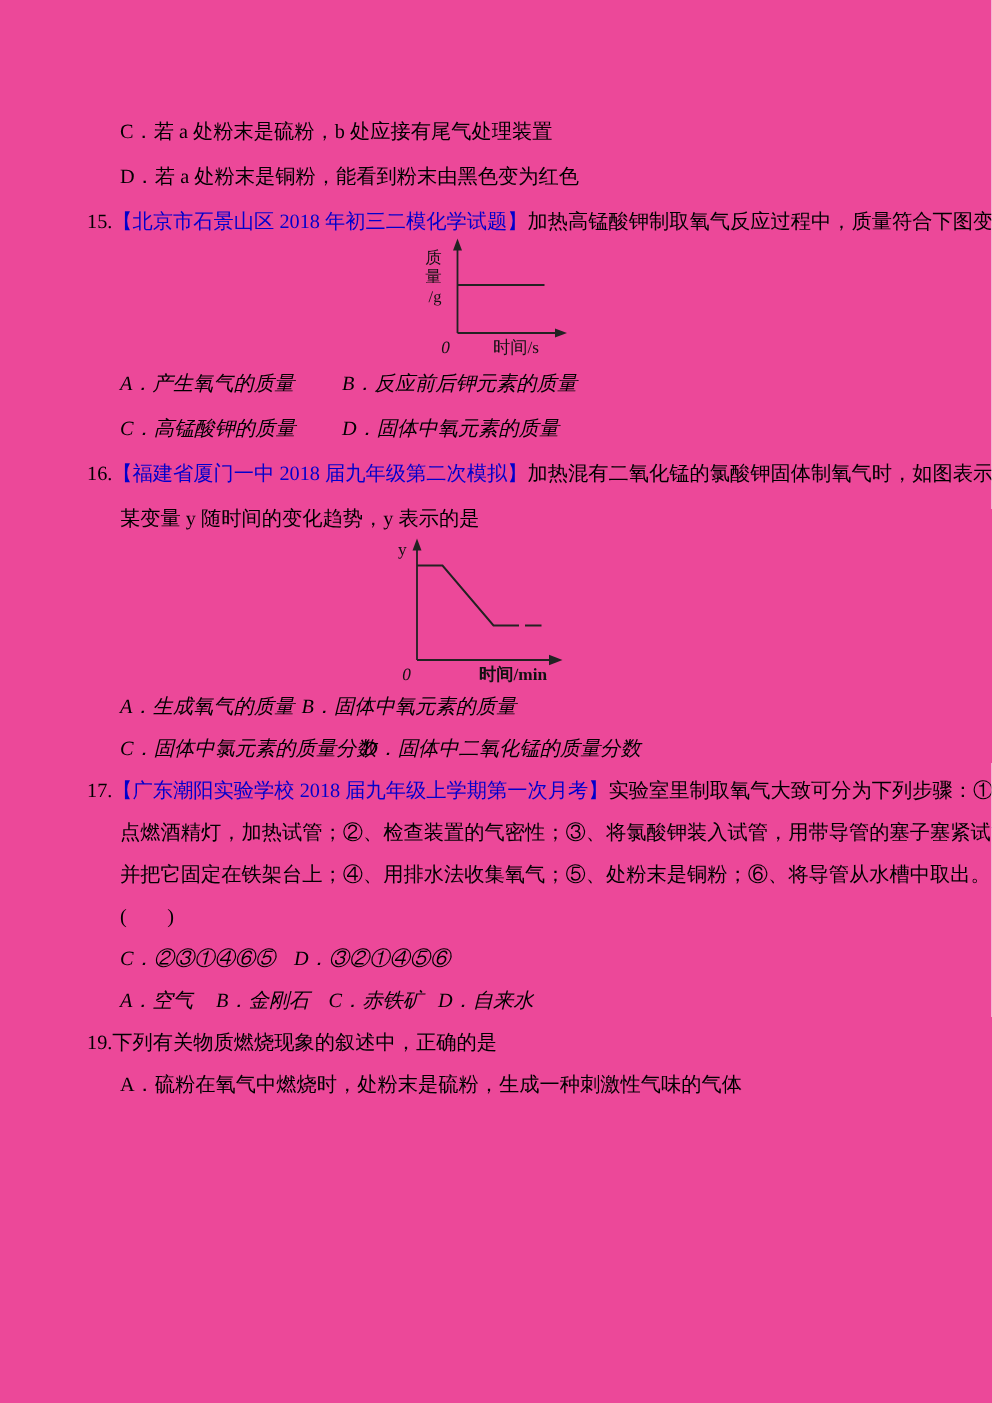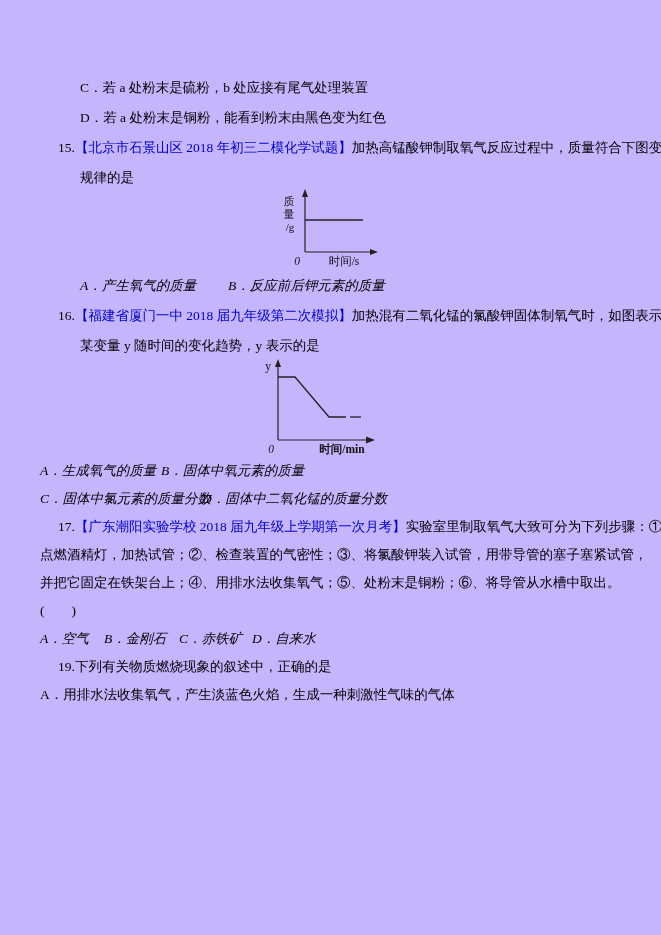--- a/index.html
+++ b/index.html
@@ -1,33 +1,33 @@
 <!DOCTYPE html>
 <html><head>
 <meta charset="utf-8">
 <style>
   html,body{margin:0;padding:0;background:#ffffff;}
   .page{
     position:relative;
     width:661px;height:935px;
-    background:#c4b5fd;
+    background:#ec4899;
     box-sizing:border-box;
     padding-top:78px;
     font-family:"Liberation Serif","DejaVu Serif",serif;
     font-size:13.5px;
     color:#000;
     overflow:hidden;
   }
   .line{
     white-space:pre;
     line-height:19px;
     min-height:19px;
     margin:0 0 11px 80px;
   }
-  .tight{margin-bottom:9px;margin-left:40px;}
+  .tight{margin-bottom:9px;}
   .qline{margin-left:58px;}
   .source{color:#0000cc;}
   .opt{display:inline-block;font-style:italic;}
   .w148{width:148px;}
   .w121{width:121px;}
   .w162{width:162px;}
   .w116{width:116px;}
   .w64{width:64px;}
   .w75{width:75px;}
   .w73{width:73px;}
@@ -44,38 +44,38 @@
 </style>
 </head>
 <body>
 
 <div class="page">
 
   <div class="line">C．若 a 处粉末是硫粉，b 处应接有尾气处理装置</div>
   <div class="line">D．若 a 处粉末是铜粉，能看到粉末由黑色变为红色</div>
 
   <div class="line qline"><span>15.</span><span class="source">【北京市石景山区 2018 年初三二模化学试题】</span><span>加热高锰酸钾制取氧气反应过程中，质量符合下图变化</span></div>
-  <div class="line">规律的是</div>
 
   <div class="graph graph15">
     <svg width="140" height="82" viewBox="0 0 140 82">
       <line class="ax" x1="62" y1="64" x2="62" y2="6"></line>
       <polygon class="axf" points="62,1 59,9 65,9"></polygon>
       <line class="ax" x1="62" y1="64" x2="130" y2="64"></line>
       <polygon class="axf" points="135,64 127,61 127,67"></polygon>
       <polyline class="curve" points="62,32 120,32"></polyline>
       <text class="glabel gsmall" x="46" y="17" text-anchor="middle">质</text>
       <text class="glabel gsmall" x="46" y="30" text-anchor="middle">量</text>
       <text class="glabel gsmall" x="47" y="43" text-anchor="middle">/g</text>
       <text class="glabel gitalic" x="54" y="77" text-anchor="middle">0</text>
       <text class="glabel" x="101" y="77" text-anchor="middle">时间/s</text>
     </svg>
   </div>
 
   <div class="line"><span class="opt w148">A．产生氧气的质量</span><span class="opt">B．反应前后钾元素的质量</span></div>
+  <div class="line"><span class="opt w148">C．高锰酸钾的质量</span><span class="opt">D．固体中氧元素的质量</span></div>
 
   <div class="line qline"><span>16.</span><span class="source">【福建省厦门一中 2018 届九年级第二次模拟】</span><span>加热混有二氧化锰的氯酸钾固体制氧气时，如图表示，</span></div>
   <div class="line">某变量 y 随时间的变化趋势，y 表示的是</div>
 
   <div class="graph graph16">
     <svg width="150" height="97" viewBox="0 0 150 97">
       <line class="ax" x1="40" y1="82" x2="40" y2="6"></line>
       <polygon class="axf" points="40,1 37,9 43,9"></polygon>
       <line class="ax" x1="40" y1="82" x2="131" y2="82"></line>
       <polygon class="axf" points="137,82 128,78.5 128,85.5"></polygon>
@@ -87,19 +87,20 @@
     </svg>
   </div>
 
   <div class="line tight"><span class="opt w121">A．生成氧气的质量</span><span class="opt">B．固体中氧元素的质量</span></div>
   <div class="line tight"><span class="opt w162">C．固体中氯元素的质量分数</span><span class="opt">D．固体中二氧化锰的质量分数</span></div>
 
   <div class="line tight qline"><span>17.</span><span class="source">【广东潮阳实验学校 2018 届九年级上学期第一次月考】</span><span>实验室里制取氧气大致可分为下列步骤：①、</span></div>
   <div class="line tight">点燃酒精灯，加热试管；②、检查装置的气密性；③、将氯酸钾装入试管，用带导管的塞子塞紧试管，</div>
   <div class="line tight">并把它固定在铁架台上；④、用排水法收集氧气；⑤、处粉末是铜粉；⑥、将导管从水槽中取出。</div>
   <div class="line tight">(        )</div>
+  <div class="line tight"><span class="opt w116">C．②③①④⑥⑤</span><span class="opt">D．③②①④⑤⑥</span></div>
 
   <div class="line tight"><span class="opt w64">A．空气</span><span class="opt w75">B．金刚石</span><span class="opt w73">C．赤铁矿</span><span class="opt">D．自来水</span></div>
 
   <div class="line tight qline"><span>19.</span><span>下列有关物质燃烧现象的叙述中，正确的是</span></div>
-  <div class="line tight">A．用排水法收集氧气，产生淡蓝色火焰，生成一种刺激性气味的气体</div>
+  <div class="line tight">A．硫粉在氧气中燃烧时，处粉末是硫粉，生成一种刺激性气味的气体</div>
 
 </div>
 
 </body></html>

